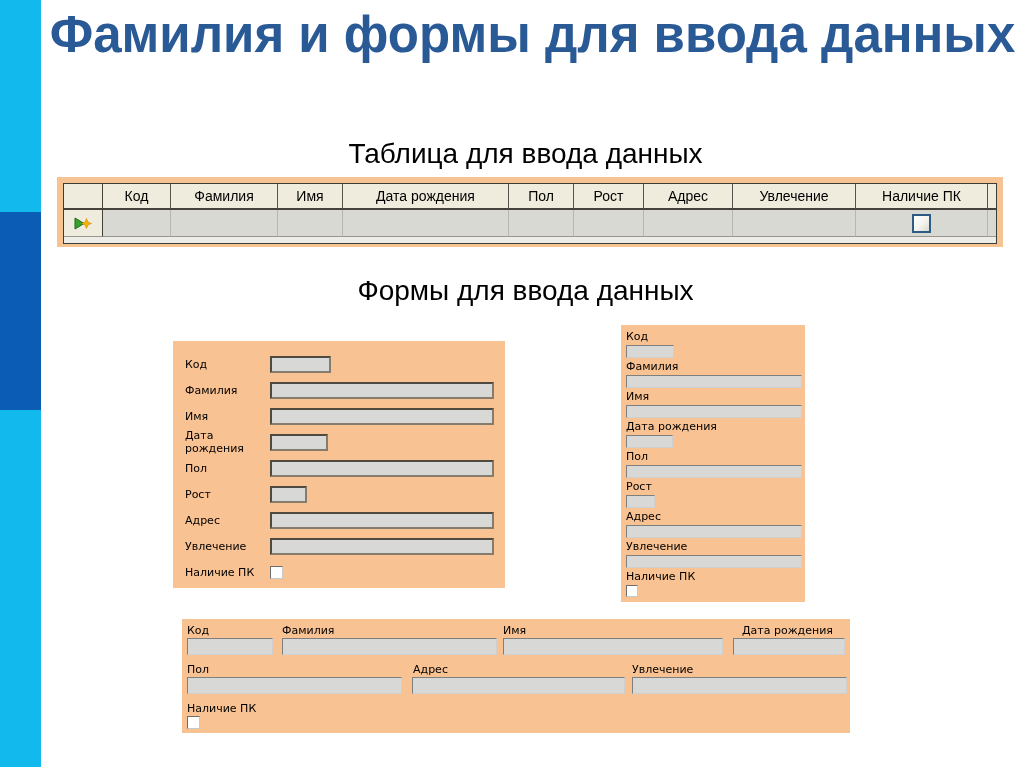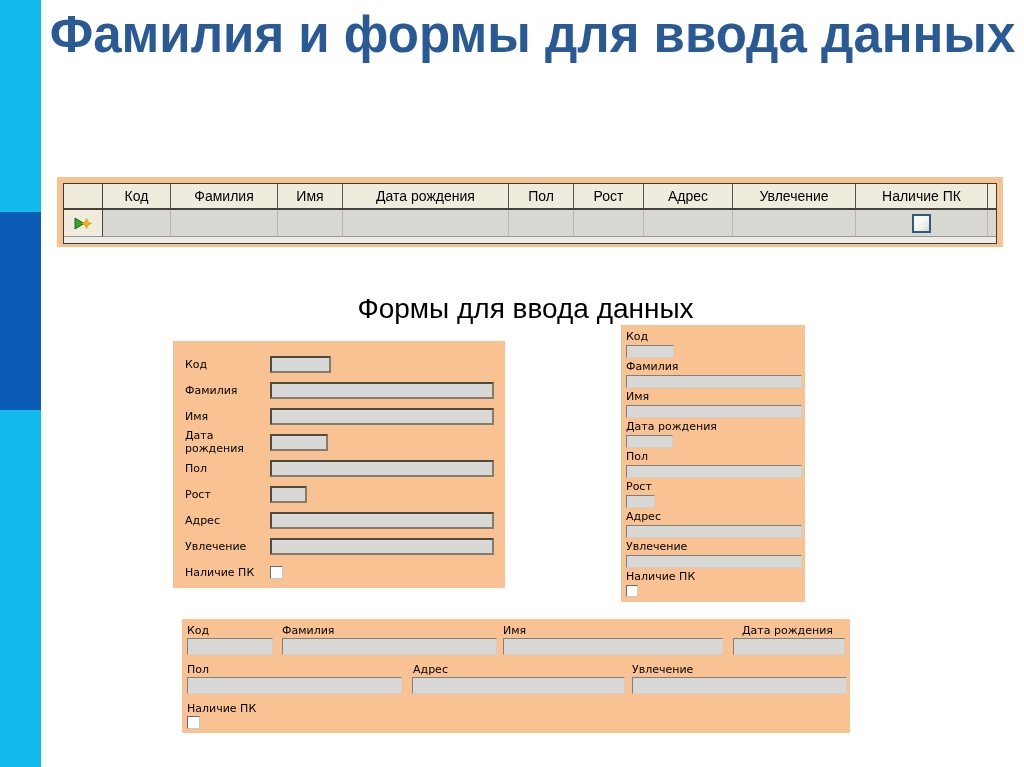--- a/index.html
+++ b/index.html
@@ -11,21 +11,21 @@
   .stripe{position:absolute;left:0;top:0;width:41px;height:767px;background:#11B9ED;}
   .stripe-dark{position:absolute;left:0;top:212px;width:41px;height:198px;background:#0B5CB5;}
 
   
   .title{position:absolute;left:41px;right:0;top:6px;margin:0;text-align:center;
          font-weight:bold;font-size:51px;line-height:57px;color:#2A5A96;
          font-family:"Liberation Sans",sans-serif;}
   .caption{position:absolute;left:41px;right:14px;text-align:center;
            font-size:28px;color:#000;}
   .caption-table{top:138px;}
-  .caption-forms{top:293px;}
+  .caption-forms{top:275px;}
 
   
   .table-widget{position:absolute;left:57px;top:177px;width:946px;height:70px;
                 background:#F6C492;box-sizing:border-box;padding:6px 6px 0 6px;}
   .grid{width:934px;border:1px solid #3c3b35;background:#EDECE7;box-sizing:border-box;}
   .g-row{display:flex;width:100%;box-sizing:border-box;}
   .g-head{height:26px;}
   .g-data{height:27px;}
   .g-partial{height:6px;background:#EDECE7;}
   .cell{box-sizing:border-box;display:flex;align-items:center;justify-content:center;
@@ -70,20 +70,21 @@
 </head>
 <body>
 
 <div class="slide">
 
   <div class="stripe"></div>
   <div class="stripe-dark"></div>
 
   <h1 class="title">Фамилия и формы для ввода данных</h1>
 
+  <div class="caption caption-table">Таблица для ввода данных</div>
 
   <div class="table-widget">
     <div class="grid">
       <div class="g-row g-head">
         <div class="cell hcell gutter" style="width:39px"></div>
         <div class="cell hcell" style="width:68px">Код</div>
         <div class="cell hcell" style="width:107px">Фамилия</div>
         <div class="cell hcell" style="width:65px">Имя</div>
         <div class="cell hcell" style="width:166px">Дата рождения</div>
         <div class="cell hcell" style="width:65px">Пол</div>

